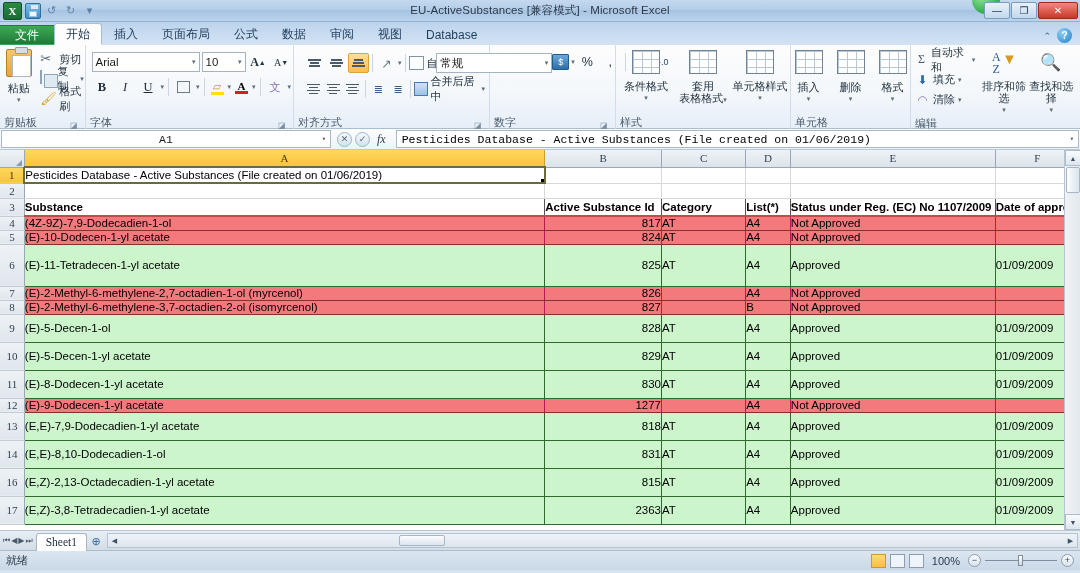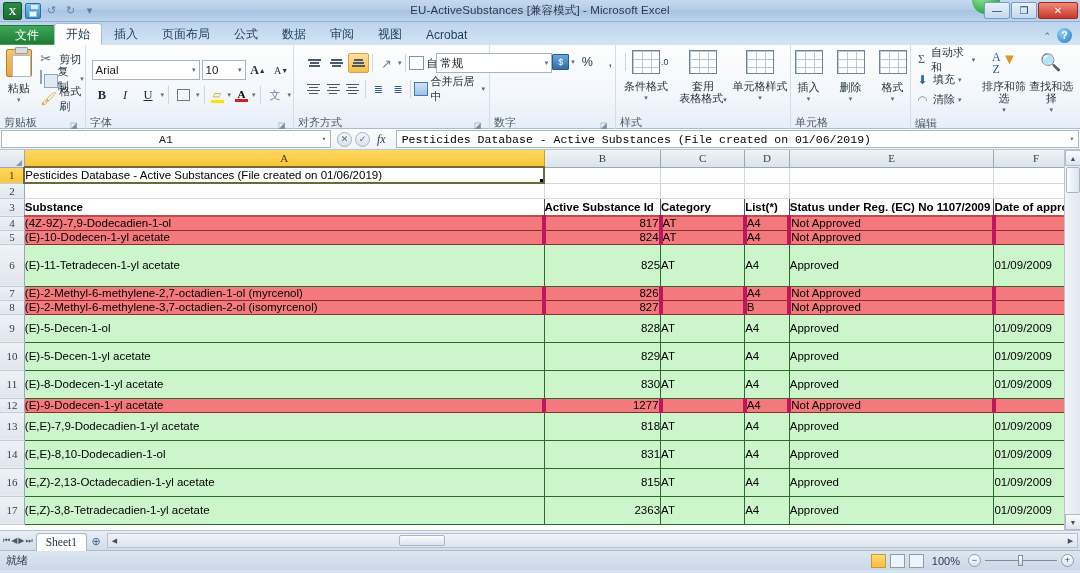--- a/index.html
+++ b/index.html
@@ -259,21 +259,21 @@
     font-family: "Liberation Serif", serif;
   }
   .rowhead.sel { background: linear-gradient(to bottom,#ffd75e,#f7c53a); color:#4a3a10; }
 
   td.cell {
     border-right: 1px solid #c8cdd2; border-bottom: 1px solid #c8cdd2;
     font-size: 11.5px; color: #000; padding: 0 2px; vertical-align: middle;
     white-space: nowrap; overflow: hidden;
   }
   td.cell.empty-grid { border-right:1px solid #d5d9de; border-bottom:1px solid #d5d9de; }
-  tr.r-red td.cell { background: #f4797c; border-right:4px solid #be185d; border-bottom:1px solid #8a2f31; }
+  tr.r-red td.cell { background: #f4797c; border-right:1px solid #be185d; border-bottom:1px solid #8a2f31; }
   tr.r-green td.cell { background: #ccf5cc; border-right:1px solid #2d6b2d; border-bottom:1px solid #2d6b2d; }
   tr.r-head td.cell { background:#fff; font-weight:bold; border-bottom:2px solid #c24a4c; border-right:1px solid #555; }
   .num { text-align: right; }
   .a1cell {
     border: 2px solid #6a6a3a !important; background:#fff !important; position:relative;
     font-weight:normal;
   }
   .a1cell:after{
     content:''; position:absolute; right:-3px; bottom:-3px; width:5px; height:5px;
     background:#000; border:1px solid #fff;
@@ -341,21 +341,21 @@
 
 <div class="tabbar">
   <div class="tab file">文件</div>
   <div class="tab active">开始</div>
   <div class="tab">插入</div>
   <div class="tab">页面布局</div>
   <div class="tab">公式</div>
   <div class="tab">数据</div>
   <div class="tab">审阅</div>
   <div class="tab">视图</div>
-  <div class="tab">Acrobat</div>
+  <div class="tab">Database</div>
   <div style="margin-left:auto;display:flex;align-items:center;gap:6px;padding-right:8px;padding-bottom:2px;">
     <span style="font-size:9px;color:#3e5b78;">⌃</span>
     <span style="width:15px;height:15px;border-radius:50%;background:radial-gradient(circle at 35% 30%,#8fd0f5,#1f7ec4);color:#fff;font-size:10px;display:flex;align-items:center;justify-content:center;font-weight:bold;">?</span>
   </div>
 </div>
 
 <div class="ribbon">
 
   <div class="rgroup" style="width:86px;">
     <div class="rgroup-body">
@@ -383,21 +383,21 @@
       </div>
     </div>
     <div class="rgroup-label">
       <span>剪贴板</span>
       <span class="dlg">◪</span>
     </div>
   </div>
 
   <div class="rgroup" style="width:208px;">
     <div class="rgroup-body" style="flex-direction:column;align-items:flex-start;padding-left:4px;">
-      <div class="fontrow" style="margin-top:12px;">
+      <div class="fontrow" style="margin-top:4px;">
         <div class="inp fname">
           <span>Arial</span>
           <span class="dd">▾</span>
         </div>
         <div class="inp fsize">
           <span>10</span>
           <span class="dd">▾</span>
         </div>
         <div class="ab">
             <b style="font-family:'Liberation Serif',serif;">A</b>

